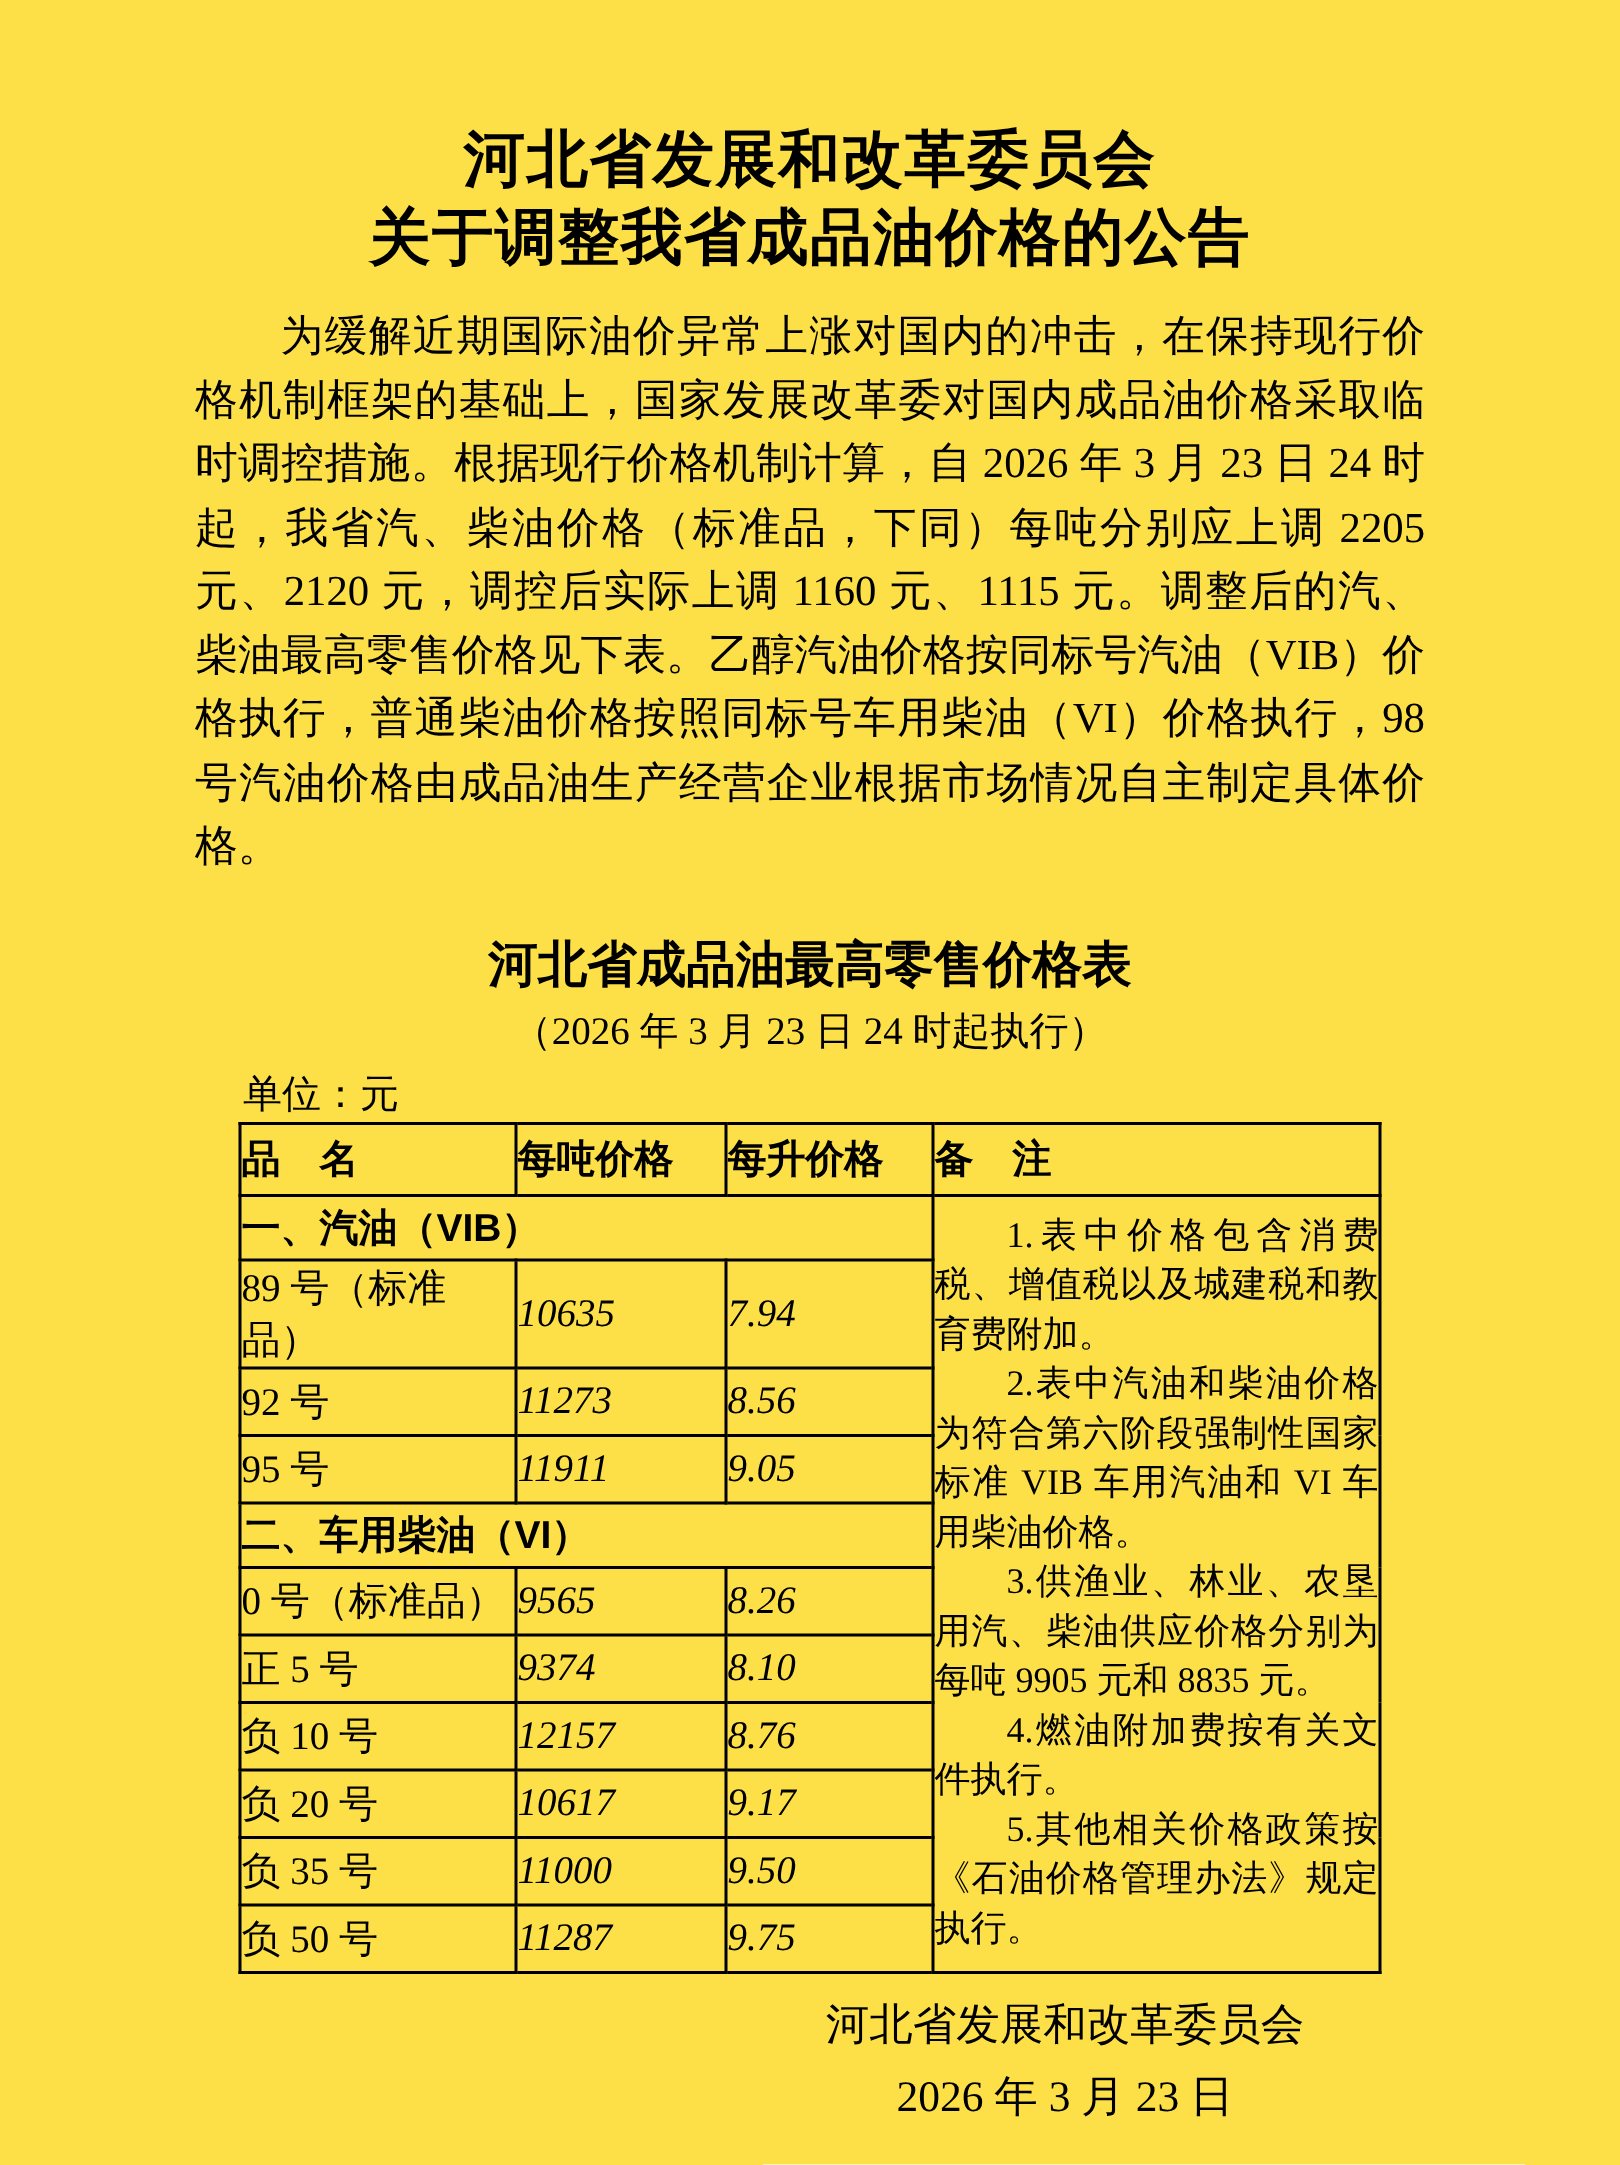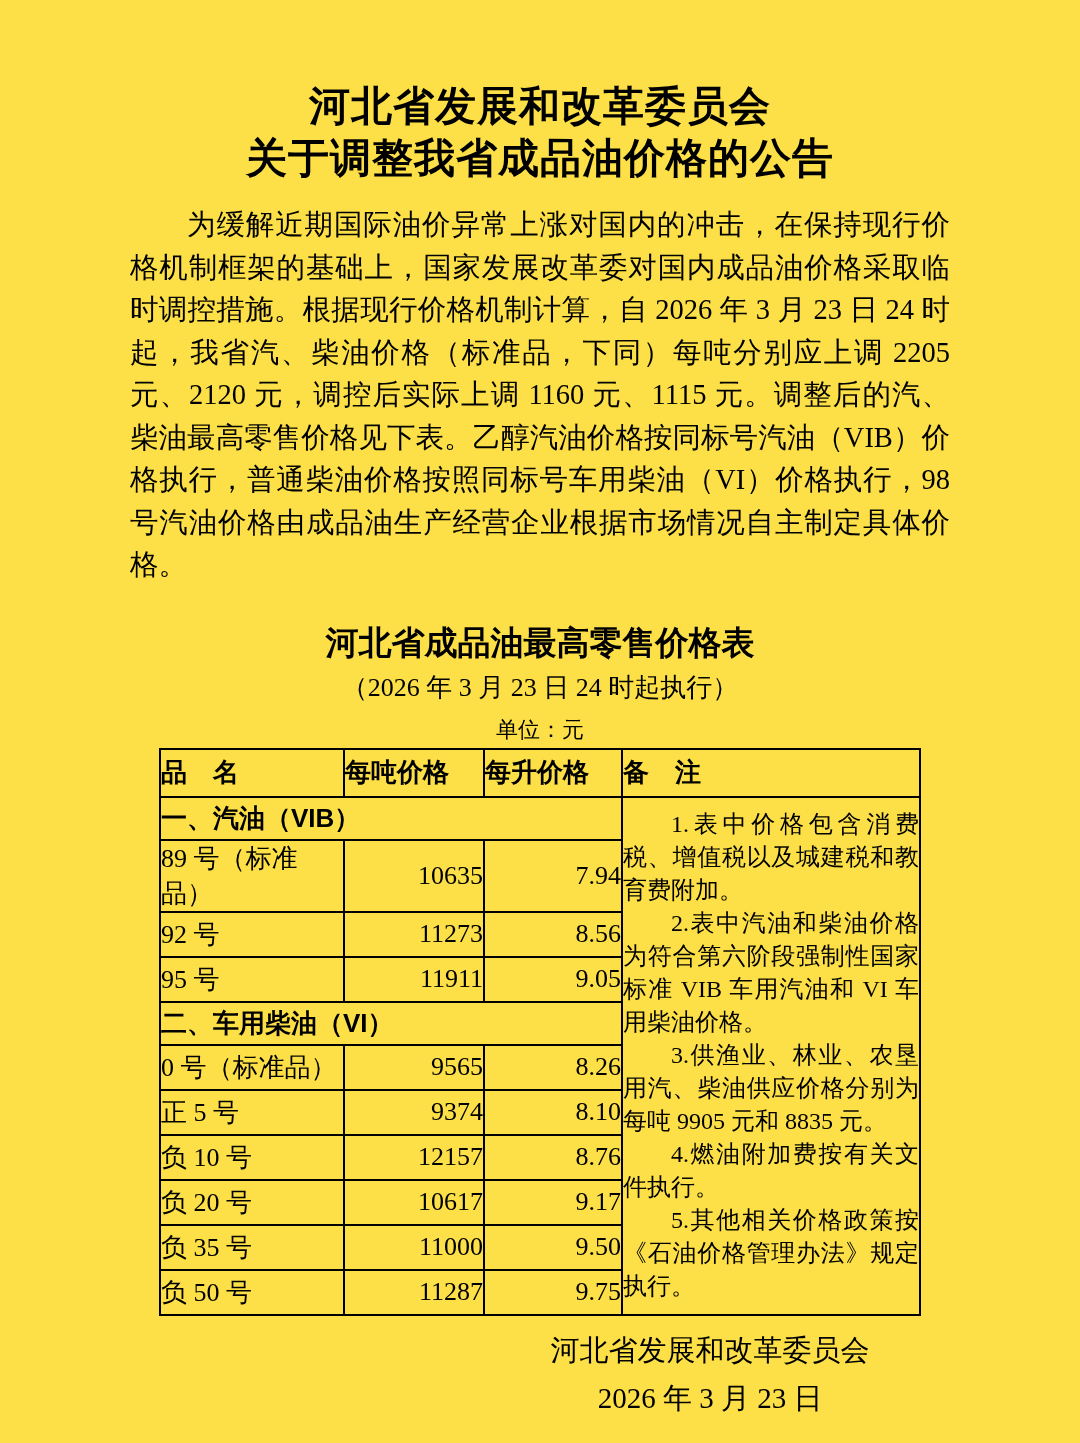--- a/index.html
+++ b/index.html
@@ -53,22 +53,22 @@
   }
   .table-subtitle {
     margin-top: 10px;
     text-align: center;
     font-size: 26px;
     line-height: 30px;
   }
   .unit-label {
     width: 756px;
     margin: 14px auto 5px auto;
-    text-align: center;
-    font-size: 22px;
+    text-align: left;
+    font-size: 26px;
     line-height: 26px;
   }
   table.price-table {
     width: 760px;
     margin: 0 auto;
     border-collapse: collapse;
     table-layout: fixed;
   }
   table.price-table th,
   table.price-table td {
@@ -91,21 +91,22 @@
     text-align: left;
     padding-left: 14px;
   }
   td.name-cell {
     height: 43px;
     text-align: left;
     padding-left: 14px;
   }
   td.num-cell {
     height: 43px;
-    text-align: right;
+    text-align: left;
+    font-style: italic;
   }
   td.remark-cell {
     vertical-align: middle;
     padding: 6px 12px;
   }
   td.remark-cell p {
     margin: 0;
     font-size: 24px;
     line-height: 33px;
     text-align: justify;

